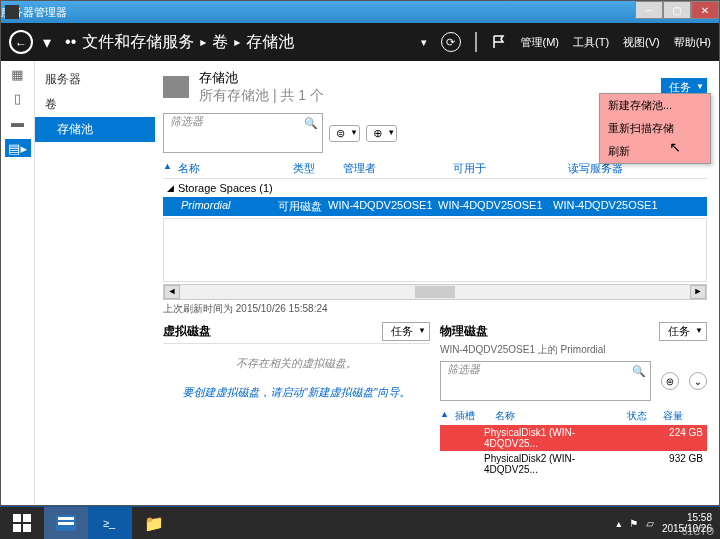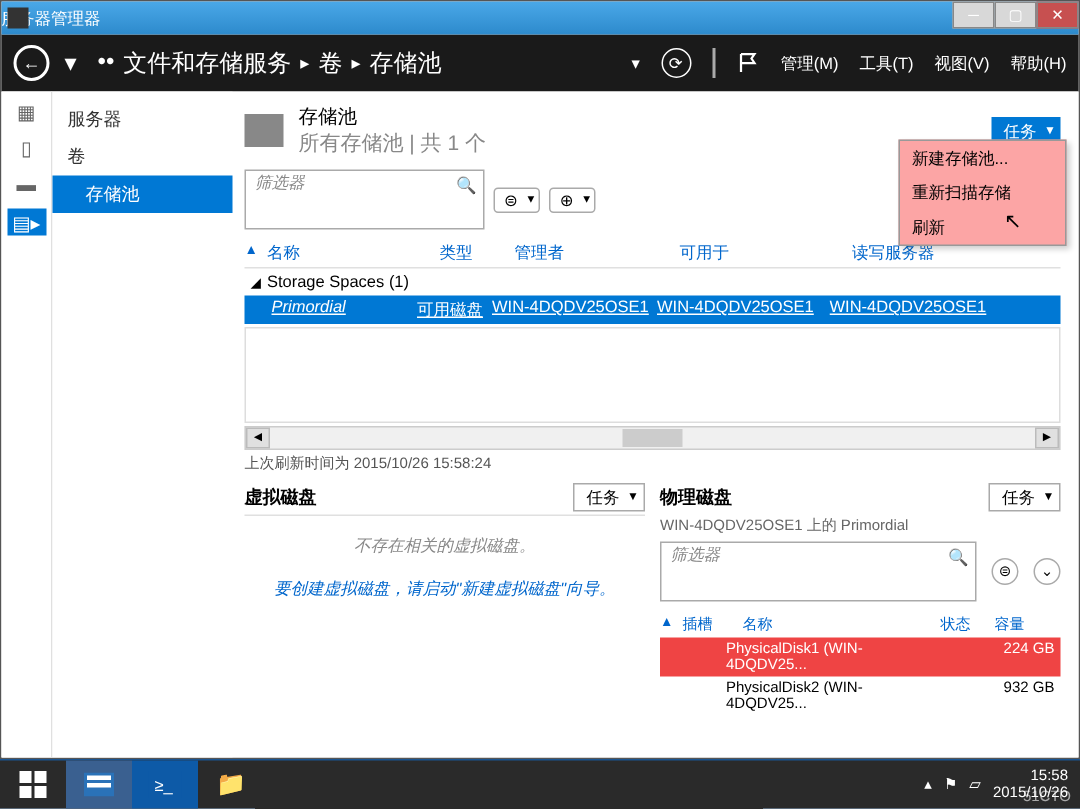--- a/index.html
+++ b/index.html
@@ -59,21 +59,21 @@
 .gh-tri { color: #0066cc; margin-right: 6px; font-size: 9px; }
 .col-name { width: 115px; }
 .col-type { width: 50px; }
 .col-mgr { width: 110px; }
 .col-use { width: 115px; }
 .col-rw { width: 115px; }
 
 .group-row { font-size: 11px; padding: 3px 4px; display: flex; align-items: center; }
 .group-row .tri { margin-right: 4px; font-size: 9px; }
 .data-row { display: flex; background: #0078d4; color: #fff; font-size: 11px; padding: 2px 0; }
-.data-row .cell { overflow: hidden; white-space: nowrap; text-decoration: underline; }
+.data-row .cell { overflow: hidden; white-space: nowrap; }
 .data-row .cell-name { width: 115px; padding-left: 18px; font-style: italic; }
 .data-row .cell-type { width: 50px; }
 .data-row .cell-mgr { width: 110px; }
 .data-row .cell-use { width: 115px; }
 .data-row .cell-rw { width: 115px; }
 
 .scroll-area { border: 1px solid #ddd; min-height: 64px; margin-top: 2px; position: relative; }
 .hscroll { height: 16px; background: #f0f0f0; border: 1px solid #ccc; display: flex; align-items: center; margin-top: 2px; }
 .hscroll .sbtn { width: 16px; height: 14px; background: #e0e0e0; border: 1px solid #bbb; text-align: center; font-size: 9px; cursor: pointer; }
 .hscroll .thumb { width: 40px; height: 12px; background: #ccc; margin: 0 auto; }

